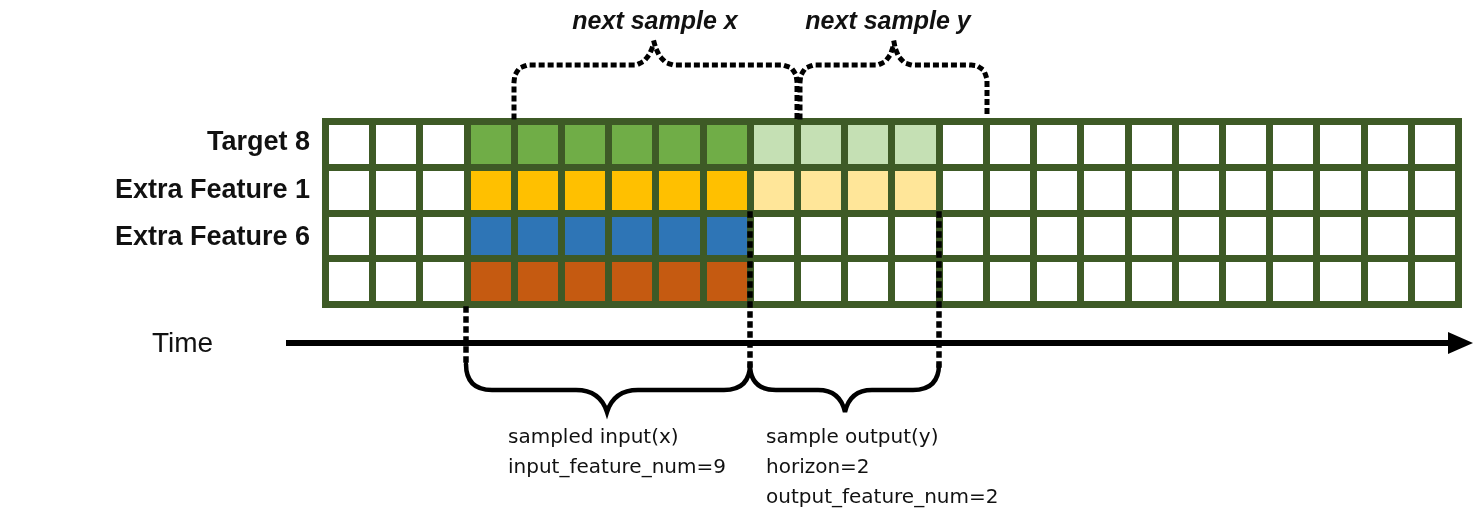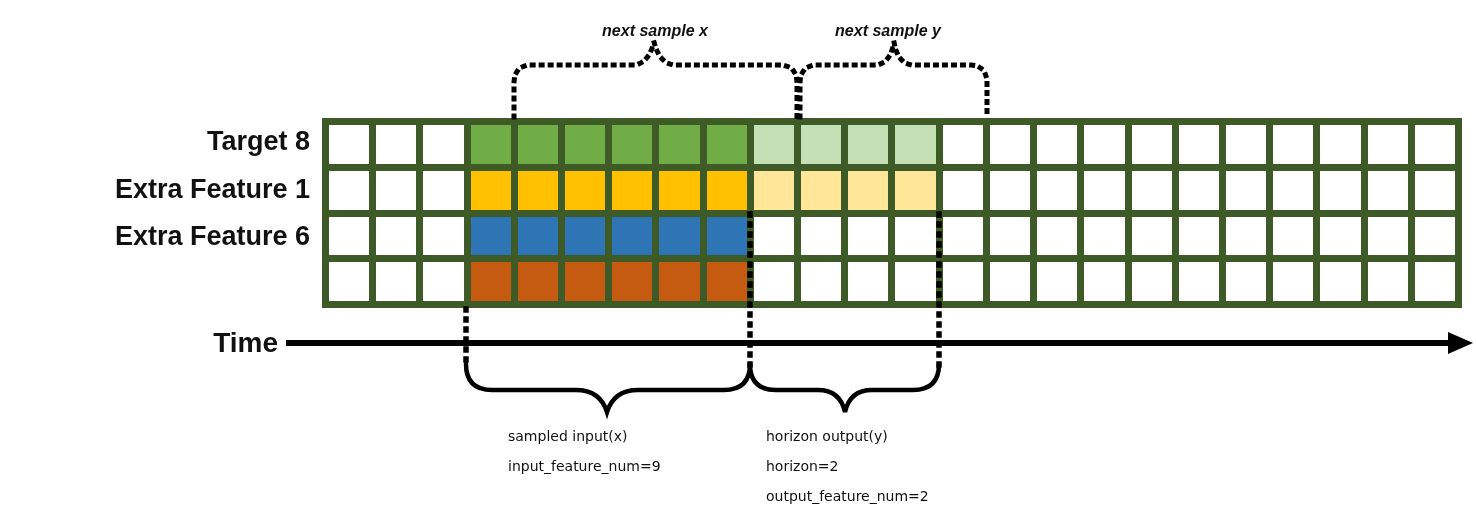--- a/index.html
+++ b/index.html
@@ -4,49 +4,49 @@
 <style>
   html,body{margin:0;padding:0;background:#fff;}
   #canvas{
     position:relative;width:1476px;height:516px;background:#fff;overflow:hidden;
     font-family:"Liberation Sans",sans-serif;color:#111;
   }
   .title{
     position:absolute;left:7px;top:4px;font-size:29px;font-weight:700;letter-spacing:0px;
   }
   .next-label{
-    position:absolute;top:22px;width:300px;text-align:center;
-    font-size:16px;font-style:italic;font-weight:600;
+    position:absolute;top:6px;width:300px;text-align:center;
+    font-size:25px;font-style:italic;font-weight:600;
   }
   #next-x{left:505px;}
   #next-y{left:738px;}
   
   #grid{
     position:absolute;left:322px;top:118px;width:1140px;height:190px;
     box-sizing:border-box;padding:7px;display:grid;gap:7px;
     grid-template-columns:repeat(24,1fr);grid-template-rows:repeat(4,1fr);
   }
   .cell{width:100%;height:100%;}
   
   #row-labels{position:absolute;left:0px;top:118px;width:310px;height:190px;}
   .row-label{
     height:47.5px;line-height:47.5px;text-align:right;
     font-size:27px;font-weight:700;white-space:nowrap;
   }
   
   .time-label{
-    position:absolute;left:158px;top:327px;width:120px;text-align:right;
-    font-size:28px;font-weight:700;
+    position:absolute;left:152px;top:327px;width:120px;text-align:left;
+    font-size:28px;font-weight:400;
   }
   
   #overlay{position:absolute;left:0;top:0;pointer-events:none;}
   
   .anno{
     position:absolute;top:421px;font-family:"DejaVu Sans",sans-serif;
-    font-size:14px;font-weight:500;line-height:30px;white-space:nowrap;
+    font-size:20px;font-weight:500;line-height:30px;white-space:nowrap;
   }
   #anno-input{left:508px;}
   #anno-output{left:766px;}
 </style>
 </head>
 <body>
 
 <div id="canvas">
 
 
@@ -176,18 +176,18 @@
     <path d="M466,364 Q466,390 492,390 L576,390 Q600,390 607,412 Q614,390 638,390 L724,390 Q750,390 750,364" fill="none" stroke="#000" stroke-width="4.5" stroke-linecap="round"></path>
     <path d="M750,364 Q750,390 776,390 L818,390 Q840,390 845,412 Q850,390 872,390 L913,390 Q939,390 939,364" fill="none" stroke="#000" stroke-width="4.5" stroke-linecap="round"></path>
   </svg>
 
   <div id="anno-input" class="anno">
     <div>sampled input(x)</div>
     <div>input_feature_num=9</div>
   </div>
 
   <div id="anno-output" class="anno">
-    <div>horizon output(y)</div>
+    <div>sample output(y)</div>
     <div>horizon=2</div>
     <div>output_feature_num=2</div>
   </div>
 
 </div>
 
 </body></html>

